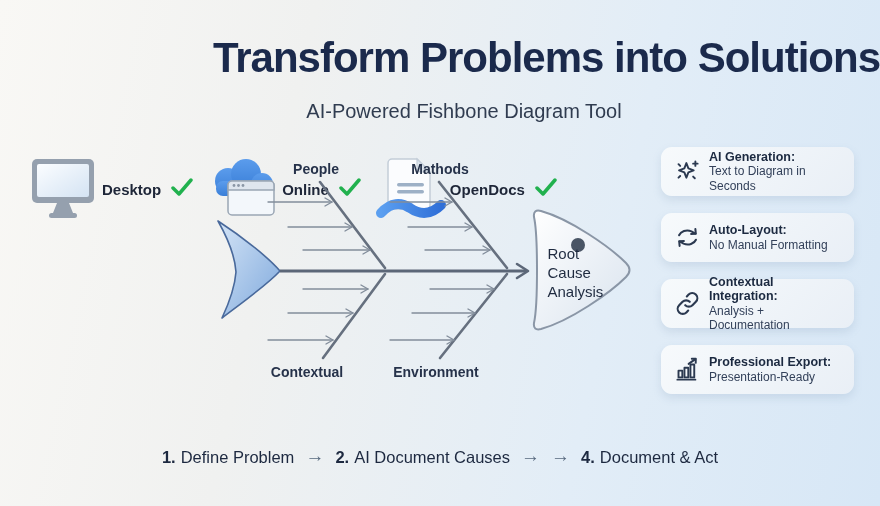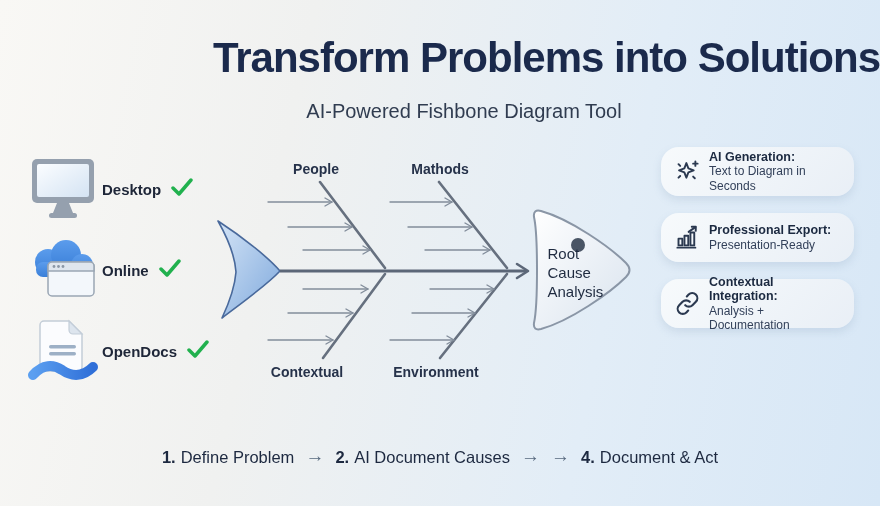--- a/index.html
+++ b/index.html
@@ -13,39 +13,39 @@
   .title{
     position:absolute; top:34px; left:0; width:100%;
     text-align:right; font-size:42px; font-weight:800; letter-spacing:-1px;
     color:#1b2a4c;
   }
   .subtitle{
     position:absolute; top:100px; left:0; width:100%;
     text-align:center; font-size:20px; font-weight:500; color:#303c50;padding-left:48px;
   }
   
-  .platforms{ position:absolute; left:24px; top:154px; width:190px; display:flex; flex-direction:column; gap:11px; }
+  .platforms{ position:absolute; left:24px; top:154px; width:190px; display:flex; flex-direction:row; gap:11px; }
   .platform-row{ display:flex; align-items:center; height:70px; }
   .platform-icon{ width:78px; display:flex; justify-content:center; align-items:center; flex:0 0 78px; }
   .platform-label{ font-size:15px; font-weight:700; color:#1e2638; margin-right:10px; }
   .check{ flex:0 0 auto; }
   
   .fishbone{ position:absolute; left:205px; top:145px; width:440px; height:258px; }
   .fb-label{
     position:absolute; transform:translate(-50%,-50%);
     font-size:14px; font-weight:700; color:#26324a; white-space:nowrap;
   }
   .head-label{
     position:absolute; left:375px; top:127px; transform:translate(-50%,-50%);
     text-align:left; font-size:15px; font-weight:400; color:#1f2b40; line-height:19px; white-space:pre-line;
   }
   
   .features{ position:absolute; left:661px; top:147px; width:193px; display:flex; flex-direction:column; gap:17px; }
   .card{
-    height:49px; border-radius:18px; display:flex; align-items:center; padding:0 10px 0 11px;
+    height:49px; border-radius:11px; display:flex; align-items:center; padding:0 10px 0 11px;
     background:linear-gradient(135deg,#f7fafc 0%,#e9eff6 100%);
     box-shadow:0 4px 8px rgba(110,140,170,0.18);
   }
   .card-icon{ flex:0 0 30px; display:flex; align-items:center; justify-content:center; margin-right:7px; }
   .card-text{ line-height:14.5px; }
   .card-title{ font-size:12.5px; font-weight:700; color:#1b2940; }
   .card-desc{ font-size:12px; font-weight:400; color:#33415a; }
   
   .workflow{
     position:absolute; top:447px; left:0; width:100%;
@@ -218,50 +218,64 @@
           <path d="M4 17.5 L5.5 16"></path>
           <path d="M17 16.5 L18.5 18"></path>
         </svg>
       </span>
       <span class="card-text">
         <div class="card-title">AI Generation:</div>
         <div class="card-desc">Text to Diagram in Seconds</div>
       </span>
     </div>
 
+    <div class="card">
+      <span class="card-icon">
+        <svg width="27" height="27" viewBox="0 0 24 24" fill="none" stroke="#2b3950" stroke-width="1.8" stroke-linecap="round" stroke-linejoin="round">
+          <path d="M4.5 10 C 6 6.5, 11 4.5, 15.5 6.5 L 19 8.5"></path>
+          <polyline points="19,4.5 19.4,8.7 15.2,8.9"></polyline>
+          <path d="M19.5 14 C 18 17.5, 13 19.5, 8.5 17.5 L 5 15.5"></path>
+          <polyline points="5,19.5 4.6,15.3 8.8,15.1"></polyline>
+        </svg>
+      </span>
+      <span class="card-text">
+        <div class="card-title">Auto-Layout:</div>
+        <div class="card-desc">No Manual Formatting</div>
+      </span>
+    </div>
+
+    <div class="card">
+      <span class="card-icon">
+        <svg width="27" height="27" viewBox="0 0 24 24" fill="none" stroke="#2b3950" stroke-width="1.9" stroke-linecap="round" stroke-linejoin="round">
+          <path d="M10 13.5 a4.5 4.5 0 0 0 6.4 0 l3 -3 a4.5 4.5 0 0 0 -6.4 -6.4 l-1.6 1.6"></path>
+          <path d="M14 10.5 a4.5 4.5 0 0 0 -6.4 0 l-3 3 a4.5 4.5 0 0 0 6.4 6.4 l1.6 -1.6"></path>
+        </svg>
+      </span>
+      <span class="card-text">
+        <div class="card-title">Contextual Integration:</div>
+        <div class="card-desc">Analysis + Documentation</div>
+      </span>
+    </div>
 
     <div class="card">
       <span class="card-icon">
         <svg width="27" height="27" viewBox="0 0 24 24" fill="none" stroke="#2b3950" stroke-width="1.7" stroke-linecap="round" stroke-linejoin="round">
           <rect x="4" y="13" width="3.4" height="6"></rect>
           <rect x="9.3" y="10.5" width="3.4" height="8.5"></rect>
           <rect x="14.6" y="7.5" width="3.4" height="11.5"></rect>
           <path d="M13 7 L19 2.8"></path>
           <polyline points="15.8,2.4 19.4,2.5 19.3,6.1"></polyline>
           <path d="M3 21 h16"></path>
         </svg>
       </span>
       <span class="card-text">
         <div class="card-title">Professional Export:</div>
         <div class="card-desc">Presentation-Ready</div>
       </span>
     </div>
-
-    <div class="card">
-      <span class="card-icon">
-        <svg width="27" height="27" viewBox="0 0 24 24" fill="none" stroke="#2b3950" stroke-width="1.9" stroke-linecap="round" stroke-linejoin="round">
-          <path d="M10 13.5 a4.5 4.5 0 0 0 6.4 0 l3 -3 a4.5 4.5 0 0 0 -6.4 -6.4 l-1.6 1.6"></path>
-          <path d="M14 10.5 a4.5 4.5 0 0 0 -6.4 0 l-3 3 a4.5 4.5 0 0 0 6.4 6.4 l1.6 -1.6"></path>
-        </svg>
-      </span>
-      <span class="card-text">
-        <div class="card-title">Contextual Integration:</div>
-        <div class="card-desc">Analysis + Documentation</div>
-      </span>
-    </div>
   </div>
 
   <div class="workflow">
     <span><span class="step-num">1.</span><span>Define Problem</span></span>
     <span class="step-arrow">→</span>
     <span><span class="step-num">2.</span><span>AI Document Causes</span></span>
     <span class="step-arrow">→</span>
     <span class="step-arrow">→</span>
     <span><span class="step-num">4.</span><span>Document &amp; Act</span></span>
   </div>

